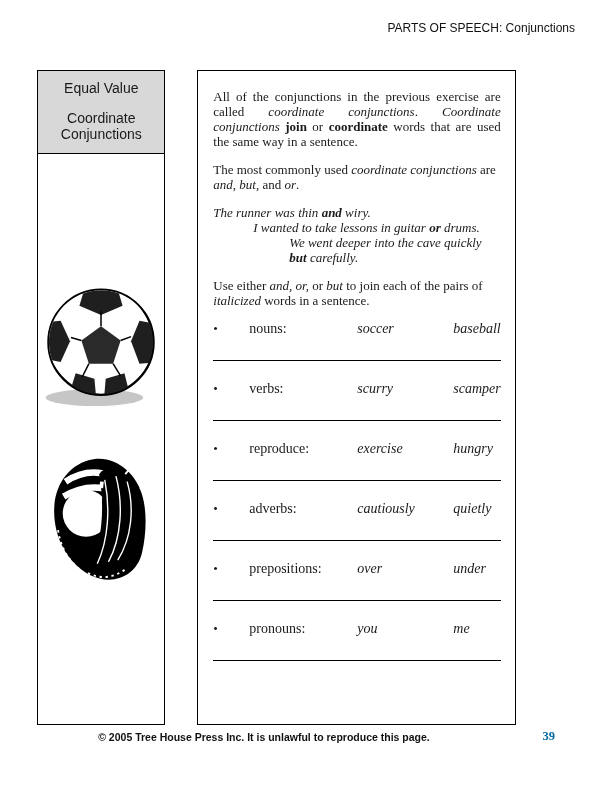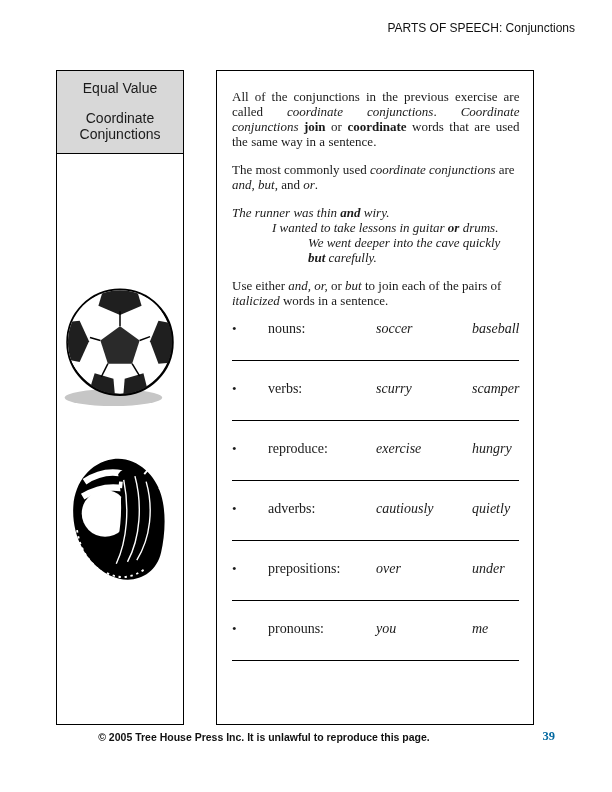--- a/index.html
+++ b/index.html
@@ -17,23 +17,24 @@
     overflow:hidden;
   }
   
   .header{
     position:absolute;top:21px;right:37px;
     font-family:"Liberation Sans",sans-serif;
     font-size:12px;color:#111;
   }
   
   .layout{
-    position:absolute;left:56px;top:70px;
+    position:absolute;left:79px;top:70px;
     width:395px;height:655px;
     display:flex;
+    justify-content:center;
   }
   .sidebar{
     width:128px;flex:0 0 128px;
     border:1px solid var(--border);
     box-sizing:border-box;
     display:flex;flex-direction:column;align-items:center;
     background:#fff;
   }
   .sidebar-title{
     width:100%;box-sizing:border-box;

